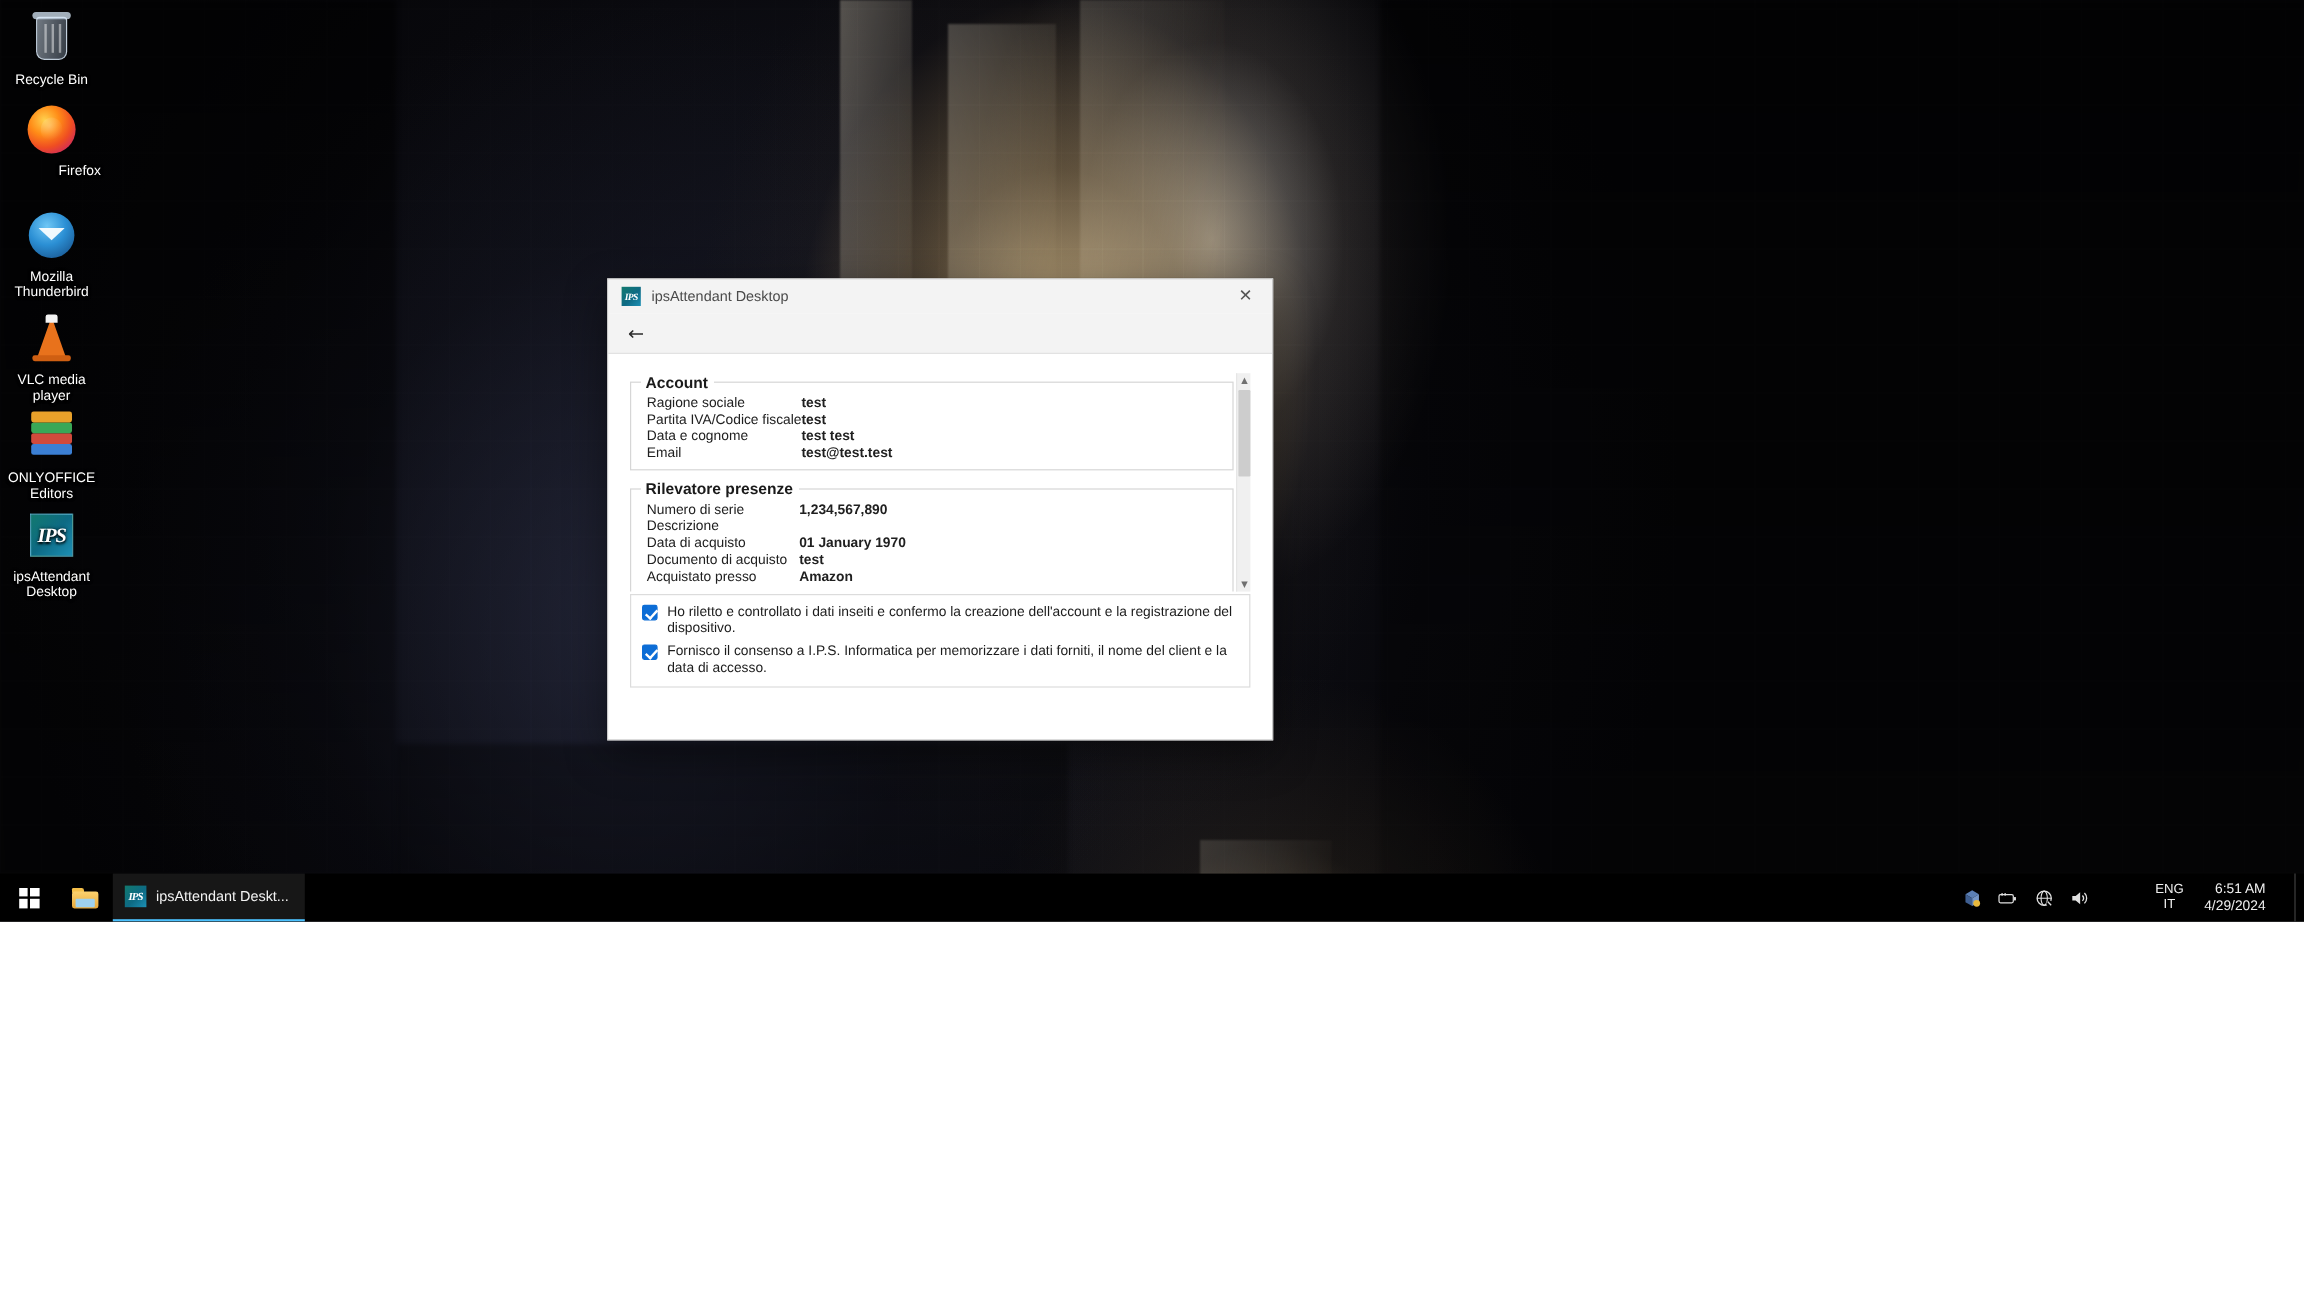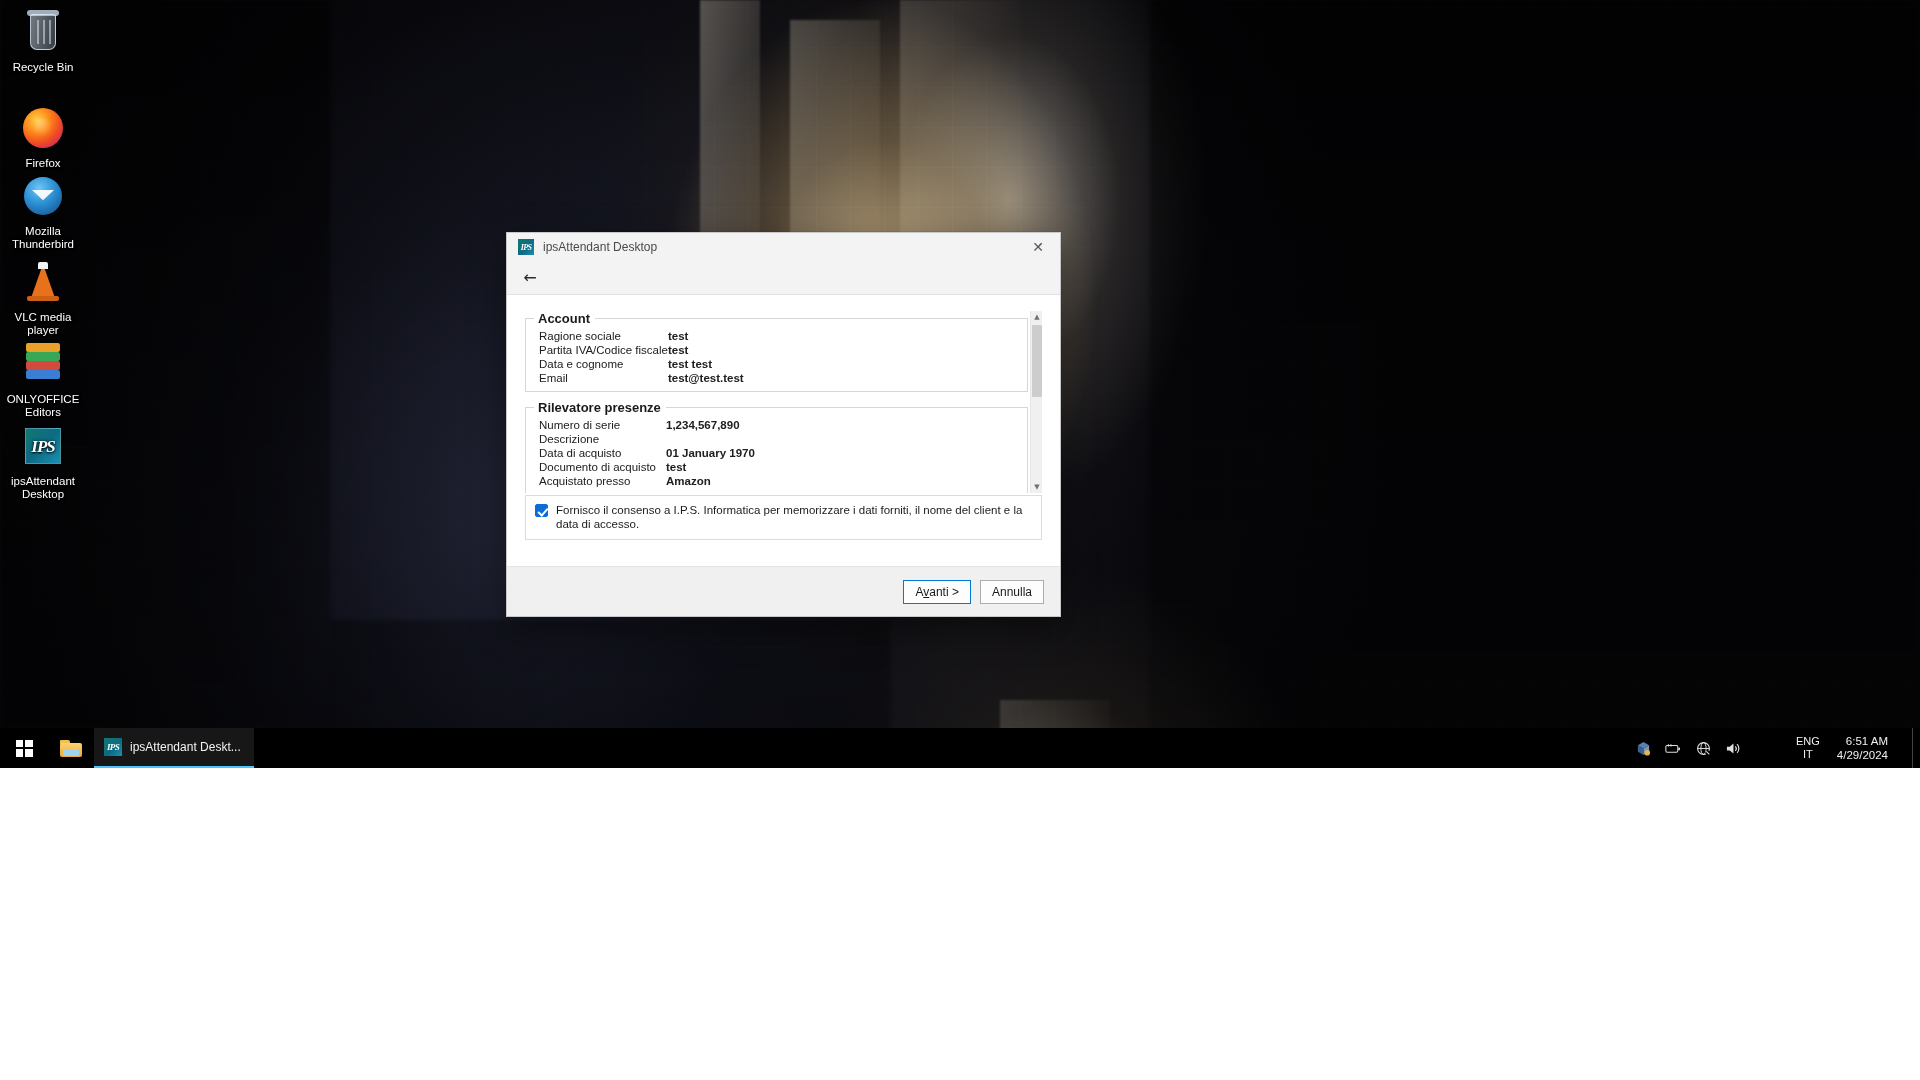--- a/index.html
+++ b/index.html
@@ -338,21 +338,21 @@
     <div class="glyph">
       <div class="rb-lid"></div>
       <div class="rb-body"></div>
       <div class="rb-line" style="left:18px;"></div>
       <div class="rb-line" style="left:24px;"></div>
       <div class="rb-line" style="left:30px;"></div>
     </div>
     <span class="label">Recycle Bin</span>
   </div>
 
-  <div class="desk-icon" style="left:0px;top:104px;">
+  <div class="desk-icon" style="left:0px;top:84px;text-align:right;">
     <div class="glyph">
         <div class="ff"></div>
       </div>
     <span class="label">Firefox</span>
   </div>
 
   <div class="desk-icon" style="left:0px;top:172px;">
     <div class="glyph">
         <div class="tb"></div>
       </div>
@@ -459,29 +459,29 @@
         <div class="scrollbar">
           <div class="sb-arrow">▲</div>
           <div class="sb-thumb"></div>
           <div class="sb-arrow">▼</div>
         </div>
       </div>
 
       <div class="consent">
         <div class="cb-row">
           <div class="cbox"></div>
+          <div class="cb-label">Ho riletto e controllato i dati inseiti e confermo la creazione dell'account e la registrazione del dispositivo.</div>
+        </div>
+        <div class="cb-row">
+          <div class="cbox"></div>
           <div class="cb-label">Fornisco il consenso a I.P.S. Informatica per memorizzare i dati forniti, il nome del client e la data di accesso.</div>
         </div>
       </div>
     </div>
 
-    <div class="footer">
-      <button class="dlg primary"><span>A</span><u>v</u><span>anti &gt;</span></button>
-      <button class="dlg">Annulla</button>
-    </div>
   </div>
 
   <div id="taskbar">
     <div class="tk-start">
       <div class="win-logo">
           <i></i>
           <i></i>
           <i></i>
           <i></i>
         </div>

